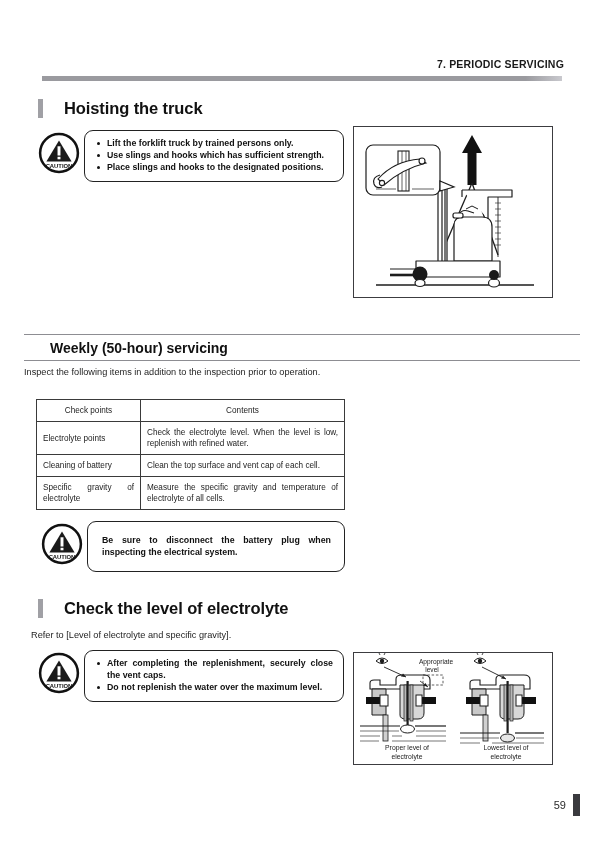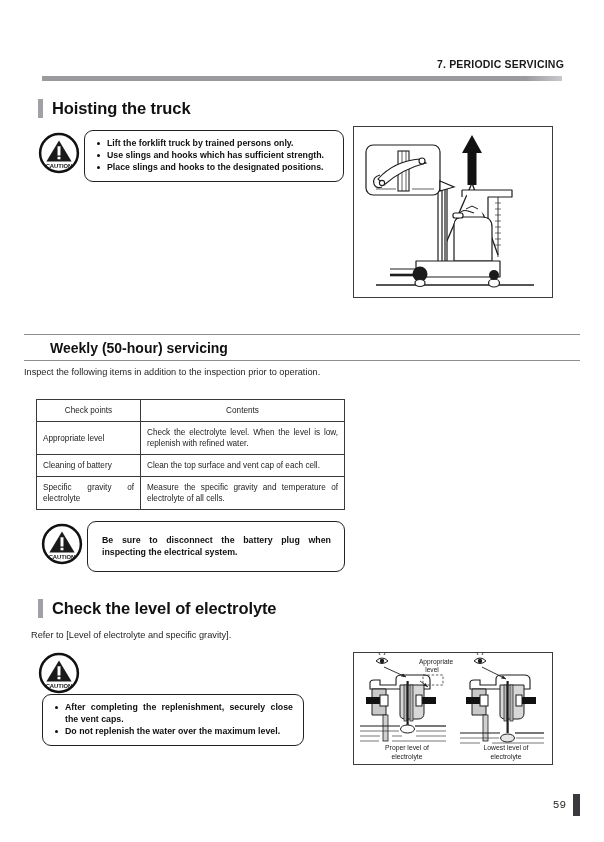--- a/index.html
+++ b/index.html
@@ -41,21 +41,21 @@
     width: 520px;
     height: 5px;
     background: linear-gradient(to right, #9a9a9f 0%, #9a9a9f 93%, #c9c9ce 100%);
   }
 
   
   .sec-title {
     position: absolute;
     display: flex;
     align-items: center;
-    gap: 9px;
+    gap: 21px;
   }
   .sec-bar {
     width: 5px;
     height: 19px;
     background: #a0a0a5;
     flex: none;
   }
   .sec-text {
     font-size: 16.5px;
     font-weight: bold;
@@ -183,21 +183,20 @@
   .figure svg { display: block; }
 
   
   .folio {
     position: absolute;
     right: 24px;
     bottom: 26px;
     display: flex;
     align-items: center;
     gap: 7px;
-    font-family: Liberation Mono, monospace;
   }
   .folio-num {
     font-size: 11px;
     color: #2a2a2a;
   }
   .folio-bar {
     width: 7px;
     height: 22px;
     background: #3a3a3e;
   }
@@ -316,21 +315,21 @@
     <colgroup>
         <col style="width:104px">
         <col style="width:204px">
       </colgroup>
     <tbody>
       <tr>
         <td class="head">Check points</td>
         <td class="head">Contents</td>
       </tr>
       <tr>
-        <td class="c1">Appropriate level</td>
+        <td class="c1">Electrolyte points</td>
         <td class="c2">Check the electrolyte level. When the level is low, replenish with refined water.</td>
       </tr>
       <tr>
         <td class="c1">Cleaning of battery</td>
         <td class="c2">Clean the top surface and vent cap of each cell.</td>
       </tr>
       <tr>
         <td class="c1">Specific gravity of electrolyte</td>
         <td class="c2">Measure the specific gravity and temperature of electrolyte of all cells.</td>
       </tr>
@@ -350,21 +349,21 @@
     </div>
   </div>
 
   <div class="sec-title" style="left:38px; top:599px;">
     <div class="sec-bar"></div>
     <div class="sec-text">Check the level of electrolyte</div>
   </div>
 
   <div class="body-text" style="left:31px; top:629px; width:320px;">Refer to [Level of electrolyte and specific gravity].</div>
 
-  <div class="caution" style="left:38px; top:650px; width:306px;flex-direction:column;">
+  <div class="caution" style="left:38px; top:650px; width:306px;">
     <svg class="caution-icon" viewBox="0 0 100 100">
       <circle cx="50" cy="50" r="45" fill="#fff" stroke="#111" stroke-width="6"></circle>
       <path d="M50 20 L80 70 L20 70 Z" fill="#1a1a1a"></path>
       <rect x="46.5" y="34" width="7" height="22" fill="#fff"></rect>
       <rect x="46.5" y="59" width="7" height="6" fill="#fff"></rect>
       <text x="50" y="85" font-family="'Liberation Sans', sans-serif" font-size="14" font-weight="bold" text-anchor="middle" fill="#111">CAUTION</text>
     </svg>
     <div class="caution-box" style="width:262px;">
       <ul>
         <li>After completing the replenishment, securely close the vent caps.</li>

